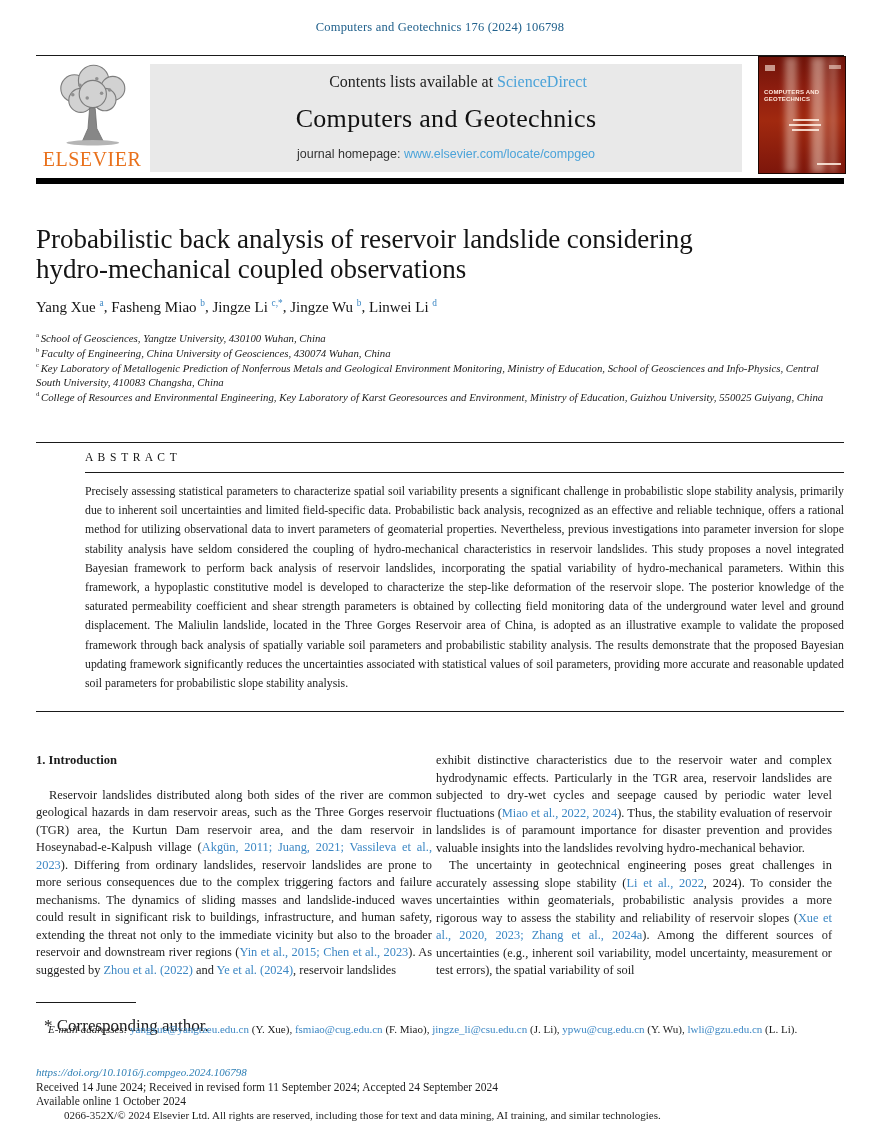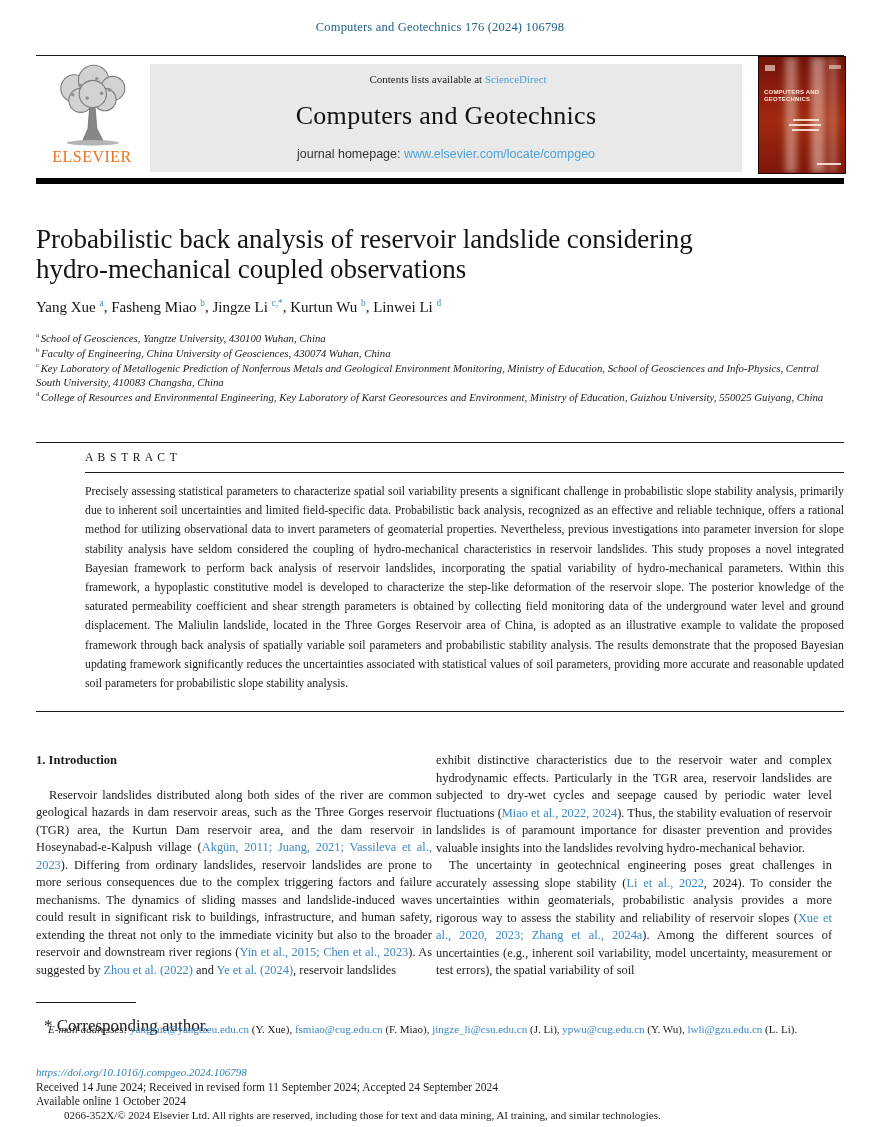--- a/index.html
+++ b/index.html
@@ -20,28 +20,28 @@
     font-size:12.5px; color:#21618c; letter-spacing:0.2px; }
 
   .hrule { background:#1a1a1a; height:1px; left:36px; width:808px; }
   #top-rule { top:55px; }
   #thick-bar { top:178px; height:6px; background:#000; left:36px; width:808px; }
 
   
   #banner-box { top:64px; left:150px; width:592px; height:108px; background:#e9e9e9;
     display:flex; flex-direction:column; justify-content:space-between;
     text-align:center; padding:9px 0 11px 0; box-sizing:border-box; }
-  #contents-line { font-size:11px; color:#222;padding-left:24px; }
+  #contents-line { font-size:16px; color:#222;padding-left:24px; }
   #journal-title { font-size:26px; color:#111; letter-spacing:0.3px; }
   #homepage-line { font-family:"Liberation Sans", sans-serif; font-size:12.5px; color:#333; }
 
   
   #elsevier-logo { top:62px; left:36px; width:112px; height:112px; text-align:center; }
   #elsevier-logo svg { display:block; margin:0 auto; }
-  #elsevier-word { font-size:16px; color:#e9711c; letter-spacing:0.5px; margin-top:-2px;
+  #elsevier-word { font-size:20px; color:#e9711c; letter-spacing:0.5px; margin-top:-2px;
     font-family:"Liberation Serif", serif; }
 
   
   #cover { top:56px; left:758px; width:88px; height:118px;
     background:linear-gradient(180deg,#6f1309 0%, #8f1e0f 30%, #a1290f 55%, #7d160b 100%);
     border:1px solid #1e0703; box-sizing:border-box; overflow:hidden; }
   .streak { position:absolute; top:0; bottom:0; background:rgba(255,236,220,0.5); filter:blur(3px); }
   .s1 { left:26px; width:12px; opacity:.85; }
   .s2 { left:52px; width:14px; opacity:.95; }
   .s3 { left:70px; width:8px; opacity:.6; }
@@ -148,21 +148,21 @@
   <div class="cover-bar cb4"></div>
 </div>
 
 <div class="abs" id="thick-bar"></div>
 
 <div class="abs" id="paper-title">
   <div>Probabilistic back analysis of reservoir landslide considering</div>
   <div>hydro-mechanical coupled observations</div>
 </div>
 
-<div class="abs" id="authors"><span>Yang Xue </span><span class="sup lnk">a</span><span>, Fasheng Miao </span><span class="sup lnk">b</span><span>, Jingze Li </span><span class="sup lnk">c,*</span><span>, Kurtun Wu </span><span class="sup lnk">b</span><span>, Linwei Li </span><span class="sup lnk">d</span></div>
+<div class="abs" id="authors"><span>Yang Xue </span><span class="sup lnk">a</span><span>, Fasheng Miao </span><span class="sup lnk">b</span><span>, Jingze Li </span><span class="sup lnk">c,*</span><span>, Jingze Wu </span><span class="sup lnk">b</span><span>, Linwei Li </span><span class="sup lnk">d</span></div>
 
 <div class="abs" id="affils">
   <p class="affil-line"><span class="sup">a </span><span>School of Geosciences, Yangtze University, 430100 Wuhan, China</span></p>
   <p class="affil-line"><span class="sup">b </span><span>Faculty of Engineering, China University of Geosciences, 430074 Wuhan, China</span></p>
   <p class="affil-line"><span class="sup">c </span><span>Key Laboratory of Metallogenic Prediction of Nonferrous Metals and Geological Environment Monitoring, Ministry of Education, School of Geosciences and Info-Physics, Central South University, 410083 Changsha, China</span></p>
   <p class="affil-line"><span class="sup">d </span><span>College of Resources and Environmental Engineering, Key Laboratory of Karst Georesources and Environment, Ministry of Education, Guizhou University, 550025 Guiyang, China</span></p>
 </div>
 
 <div class="abs hrule" id="rule-affil"></div>
 

